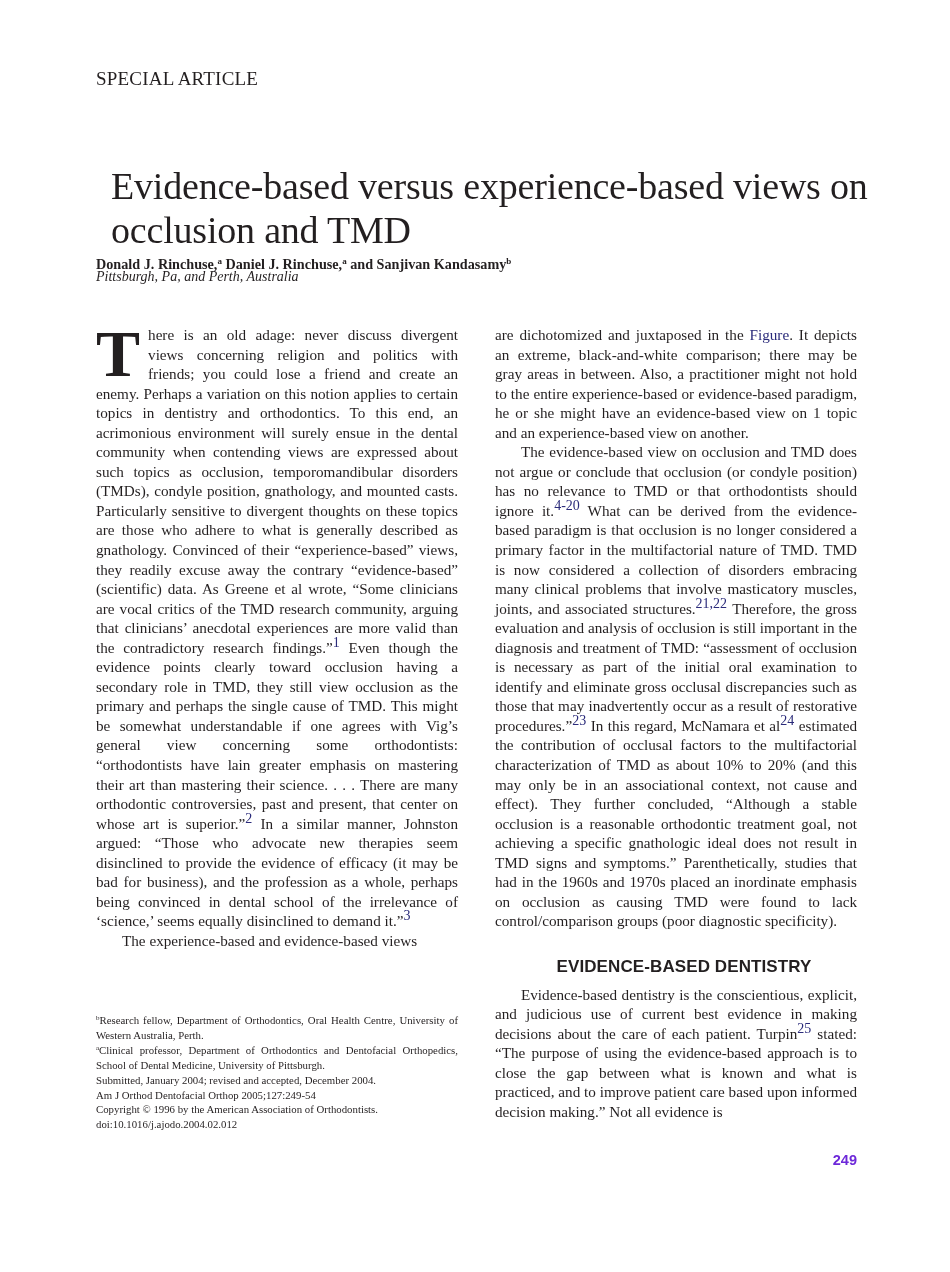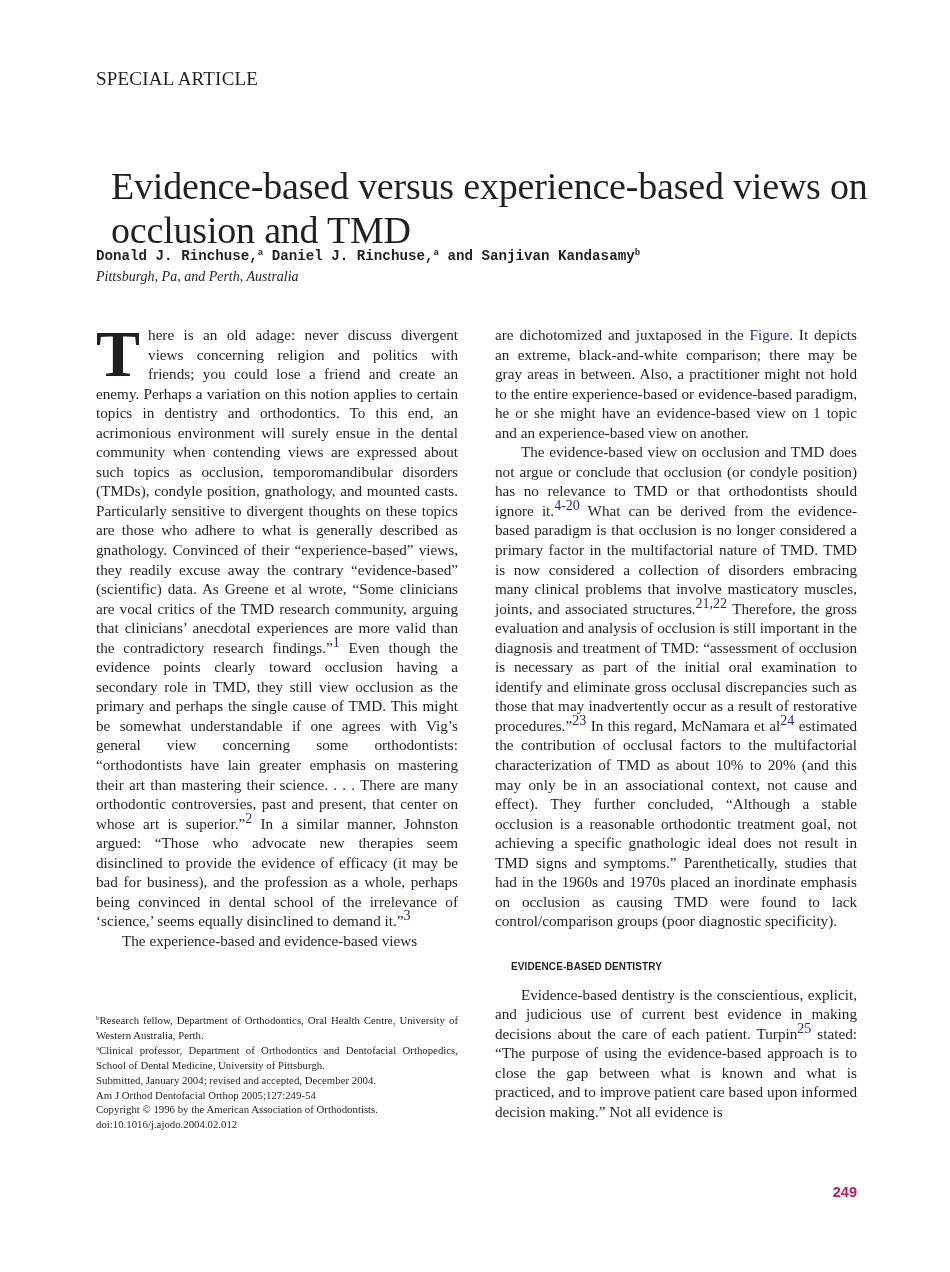--- a/index.html
+++ b/index.html
@@ -1,34 +1,34 @@
 <!DOCTYPE html>
 <html><head>
 <meta charset="utf-8">
 <style>
   html, body { margin: 0; padding: 0; background: #ffffff; }
   body { width: 950px; height: 1272px; position: relative; overflow: hidden; color: #231f20; font-family: "Liberation Serif", "DejaVu Serif", serif; }
   .section-label { position: absolute; left: 96px; top: 68px; font-size: 19px; letter-spacing: 0.2px; color: #231f20; }
   .title { position: absolute; left: 95px; top: 148px; width: 780px; font-size: 38px; line-height: 44px; font-weight: normal; margin: 16px; color: #231f20; letter-spacing: -0.2px; }
-  .authors { position: absolute; left: 96px; top: 248px; font-family: Liberation Mono, monospace; font-weight: bold; font-size: 14.2px; color: #231f20; }
+  .authors { position: absolute; left: 96px; top: 256px; font-family: Liberation Serif, serif; font-weight: bold; font-size: 14.2px; color: #231f20; }
   .authors sup { font-size: 9px; font-weight: bold; vertical-align: 5px; line-height: 0; }
   .affil { position: absolute; left: 96px; top: 269px; font-style: italic; font-size: 14px; color: #231f20; }
   .col { position: absolute; top: 325px; width: 362px; font-size: 15.2px; line-height: 19.55px; text-align: justify; hyphens: manual; }
   .col-left { left: 96px; }
   .col-right { left: 495px; }
   .col p { margin: 0; }
   .col p.indent { text-indent: 26px; }
   .dropcap { float: left; font-size: 66px; line-height: 52px; font-weight: bold; margin: 3px 8px 0 0; padding: 0; color: #231f20; height: 54px; }
   sup.ref { color: #2a2a7a; font-size: 14px; vertical-align: 6px; line-height: 0; }
   .link { color: #2a2a7a; }
-  .heading { font-family: "Liberation Sans", "DejaVu Sans", sans-serif; font-weight: bold; font-size: 10px; margin: 26px 0 8px 0 !important; letter-spacing: 0.1px; text-align: left; padding-left: 16px; }
+  .heading { font-family: "Liberation Sans", "DejaVu Sans", sans-serif; font-weight: bold; font-size: 17px; margin: 26px 0 8px 0 !important; letter-spacing: 0.1px; text-align: center; padding-left: 16px; }
   .footnotes { position: absolute; left: 96px; top: 1013px; width: 362px; font-size: 10.8px; line-height: 14.9px; color: #231f20; }
   .footnotes div { text-align: justify; }
   .footnotes sup { font-size: 7px; vertical-align: 4px; line-height: 0; }
-  .page-number { position: absolute; right: 93px; top: 1184px; font-family: "Liberation Sans", "DejaVu Sans", sans-serif; font-weight: bold; font-size: 14.5px; color: #be185d; }
+  .page-number { position: absolute; right: 93px; top: 1152px; font-family: "Liberation Sans", "DejaVu Sans", sans-serif; font-weight: bold; font-size: 14.5px; color: #6d28d9; }
 </style>
 </head>
 <body>
 
 <div class="section-label">SPECIAL ARTICLE</div>
 
 <h1 class="title">Evidence-based versus experience-based views on occlusion and TMD</h1>
 
 <div class="authors">
   <span>Donald J. Rinchuse,</span><sup>a</sup>

